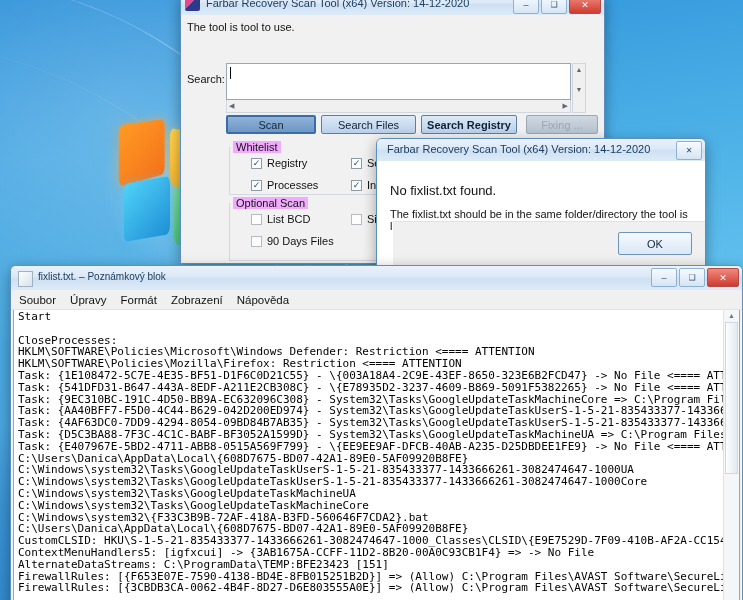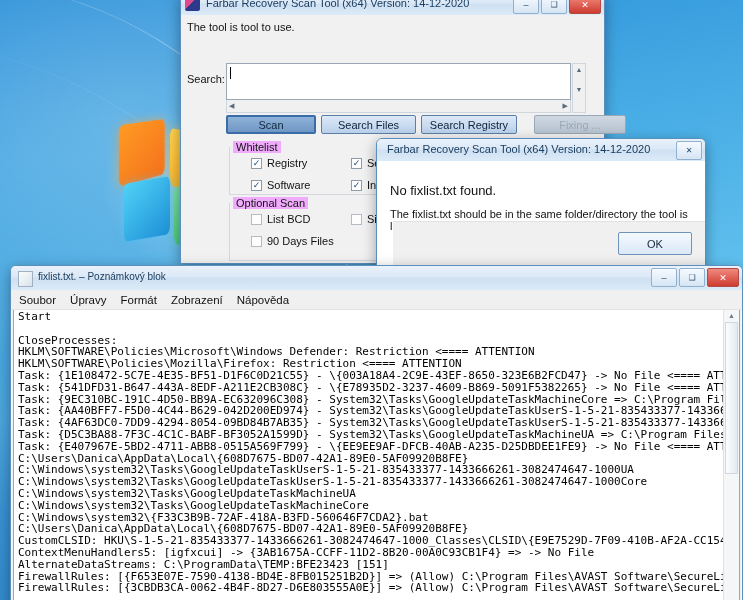--- a/index.html
+++ b/index.html
@@ -73,22 +73,22 @@
   .fbtn{position:absolute;top:100px;height:19px;box-sizing:border-box;
     border:1px solid #5b7fa6;border-radius:2px;font-size:11px;color:#0d2136;
     display:flex;align-items:center;justify-content:center;
     background:linear-gradient(180deg,#dce9f7,#b9d0ea);}
   .fbtn.primary{border:2px solid #3a6da8;
     background:linear-gradient(180deg,#8fb2d8,#6f97c4);color:#12263c;}
   .fbtn.disabled{border-color:#9aa7b4;color:#9aa7b4;
     background:linear-gradient(180deg,#cfd8e2,#b6c2cf);}
   #b-scan{left:45px;width:90px;}
   #b-files{left:140px;width:95px;}
-  #b-reg{left:240px;width:96px;}
-  #b-fix{left:345px;width:92px;margin-left:8px;}
+  #b-reg{left:240px;width:96px;font-weight:bold;}
+  #b-fix{left:345px;width:72px;}
 
   .group{position:absolute;left:48px;width:355px;box-sizing:border-box;
     border:1px solid #d2d8de;border-top:none;}
   .grouplabel{position:absolute;font-size:11px;color:#111;background:#f0abfc;padding:0 3px;}
   .cb{position:absolute;font-size:11px;color:#111;display:flex;align-items:center;gap:5px;}
   .box{width:11px;height:11px;border:1px solid #8d9aa7;background:#fff;box-sizing:border-box;
     display:flex;align-items:center;justify-content:center;font-size:9px;color:#1c4b80;line-height:1;}
   .box.off{background:#fdfdfd;border-color:#b3bcc5;}
 
   
@@ -181,21 +181,21 @@
     <div class="cb" style="left:70px;top:142px;">
       <span class="box">✓</span>
       <span>Registry</span>
     </div>
     <div class="cb" style="left:170px;top:142px;">
       <span class="box">✓</span>
       <span>Services</span>
     </div>
     <div class="cb" style="left:70px;top:164px;">
       <span class="box">✓</span>
-      <span>Software</span>
+      <span>Processes</span>
     </div>
     <div class="cb" style="left:170px;top:164px;">
       <span class="box">✓</span>
       <span>Internet</span>
     </div>
 
     <div class="group" style="top:188px;height:58px;"></div>
     <div class="grouplabel" style="left:52px;top:182px;text-align:center;">Optional Scan</div>
     <div class="cb" style="left:70px;top:198px;">
       <span class="box off"></span>

